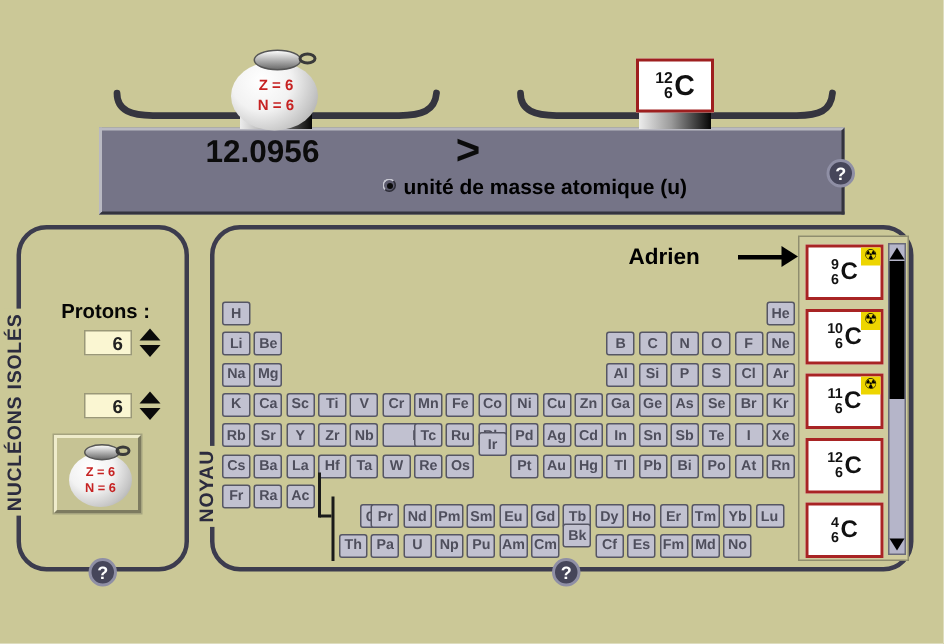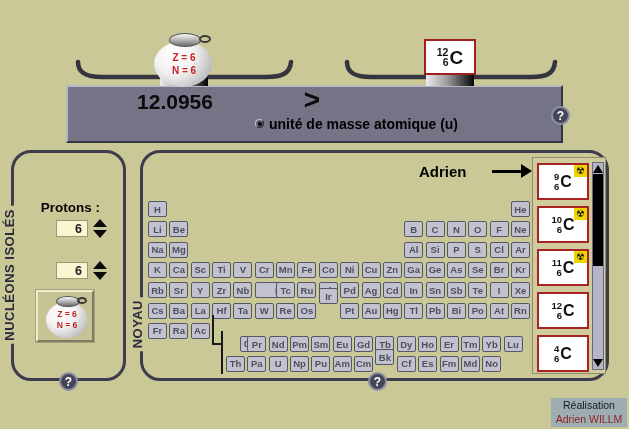--- a/index.html
+++ b/index.html
@@ -416,18 +416,14 @@
       </div>
     <div class="scrollbar">
       <div class="sb-up"></div>
       <div class="sb-thumb"></div>
       <div class="sb-down"></div>
     </div>
   </div>
 
   <div class="help" style="left:368px; top:372px;">?</div>
 
-  <div class="credit">
-    <div class="l1">Réalisation</div>
-    <div class="l2">Adrien WILLM</div>
-  </div>
 
 </div>
 
 </body></html>

